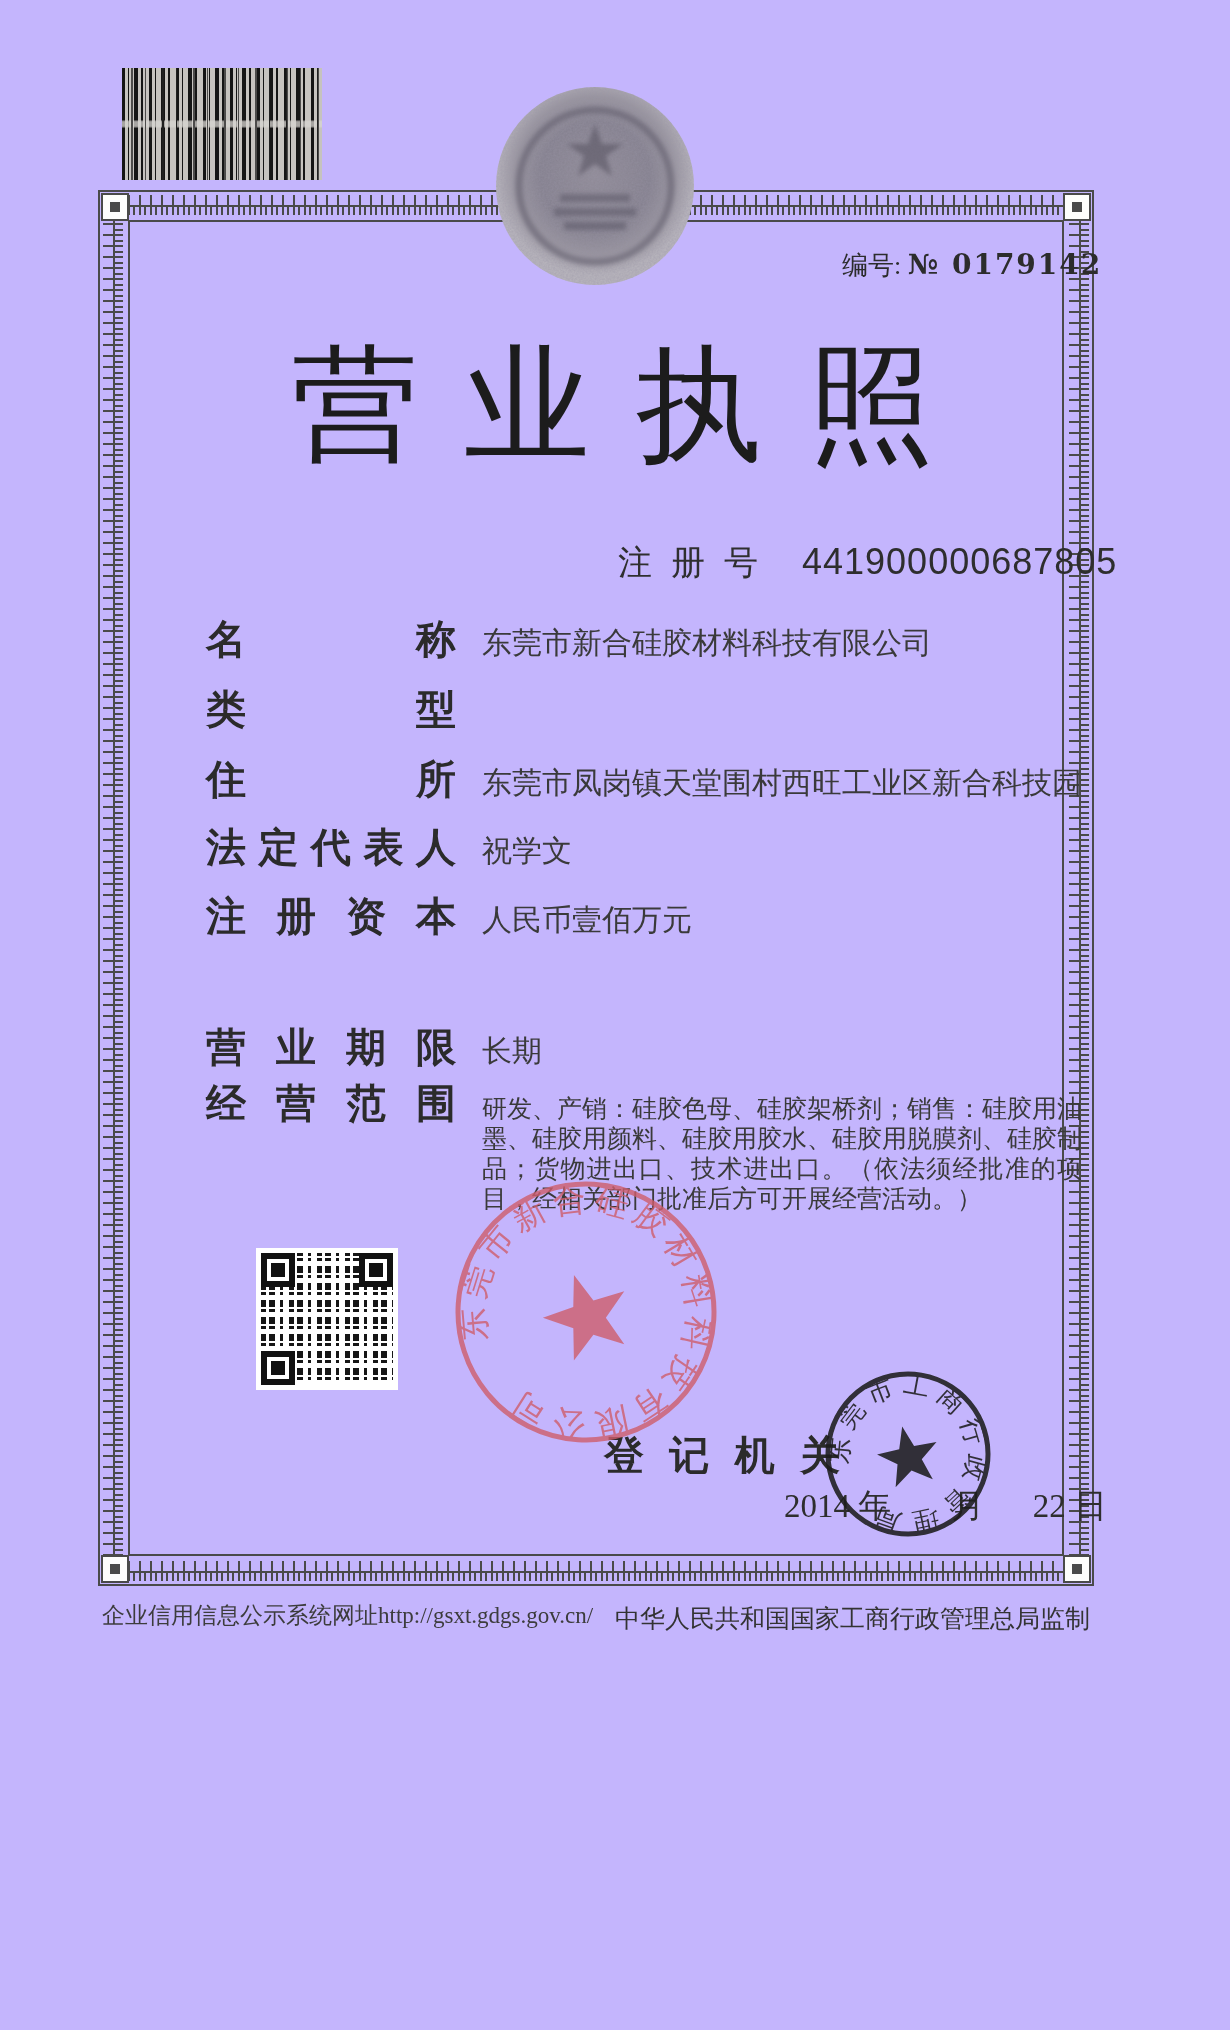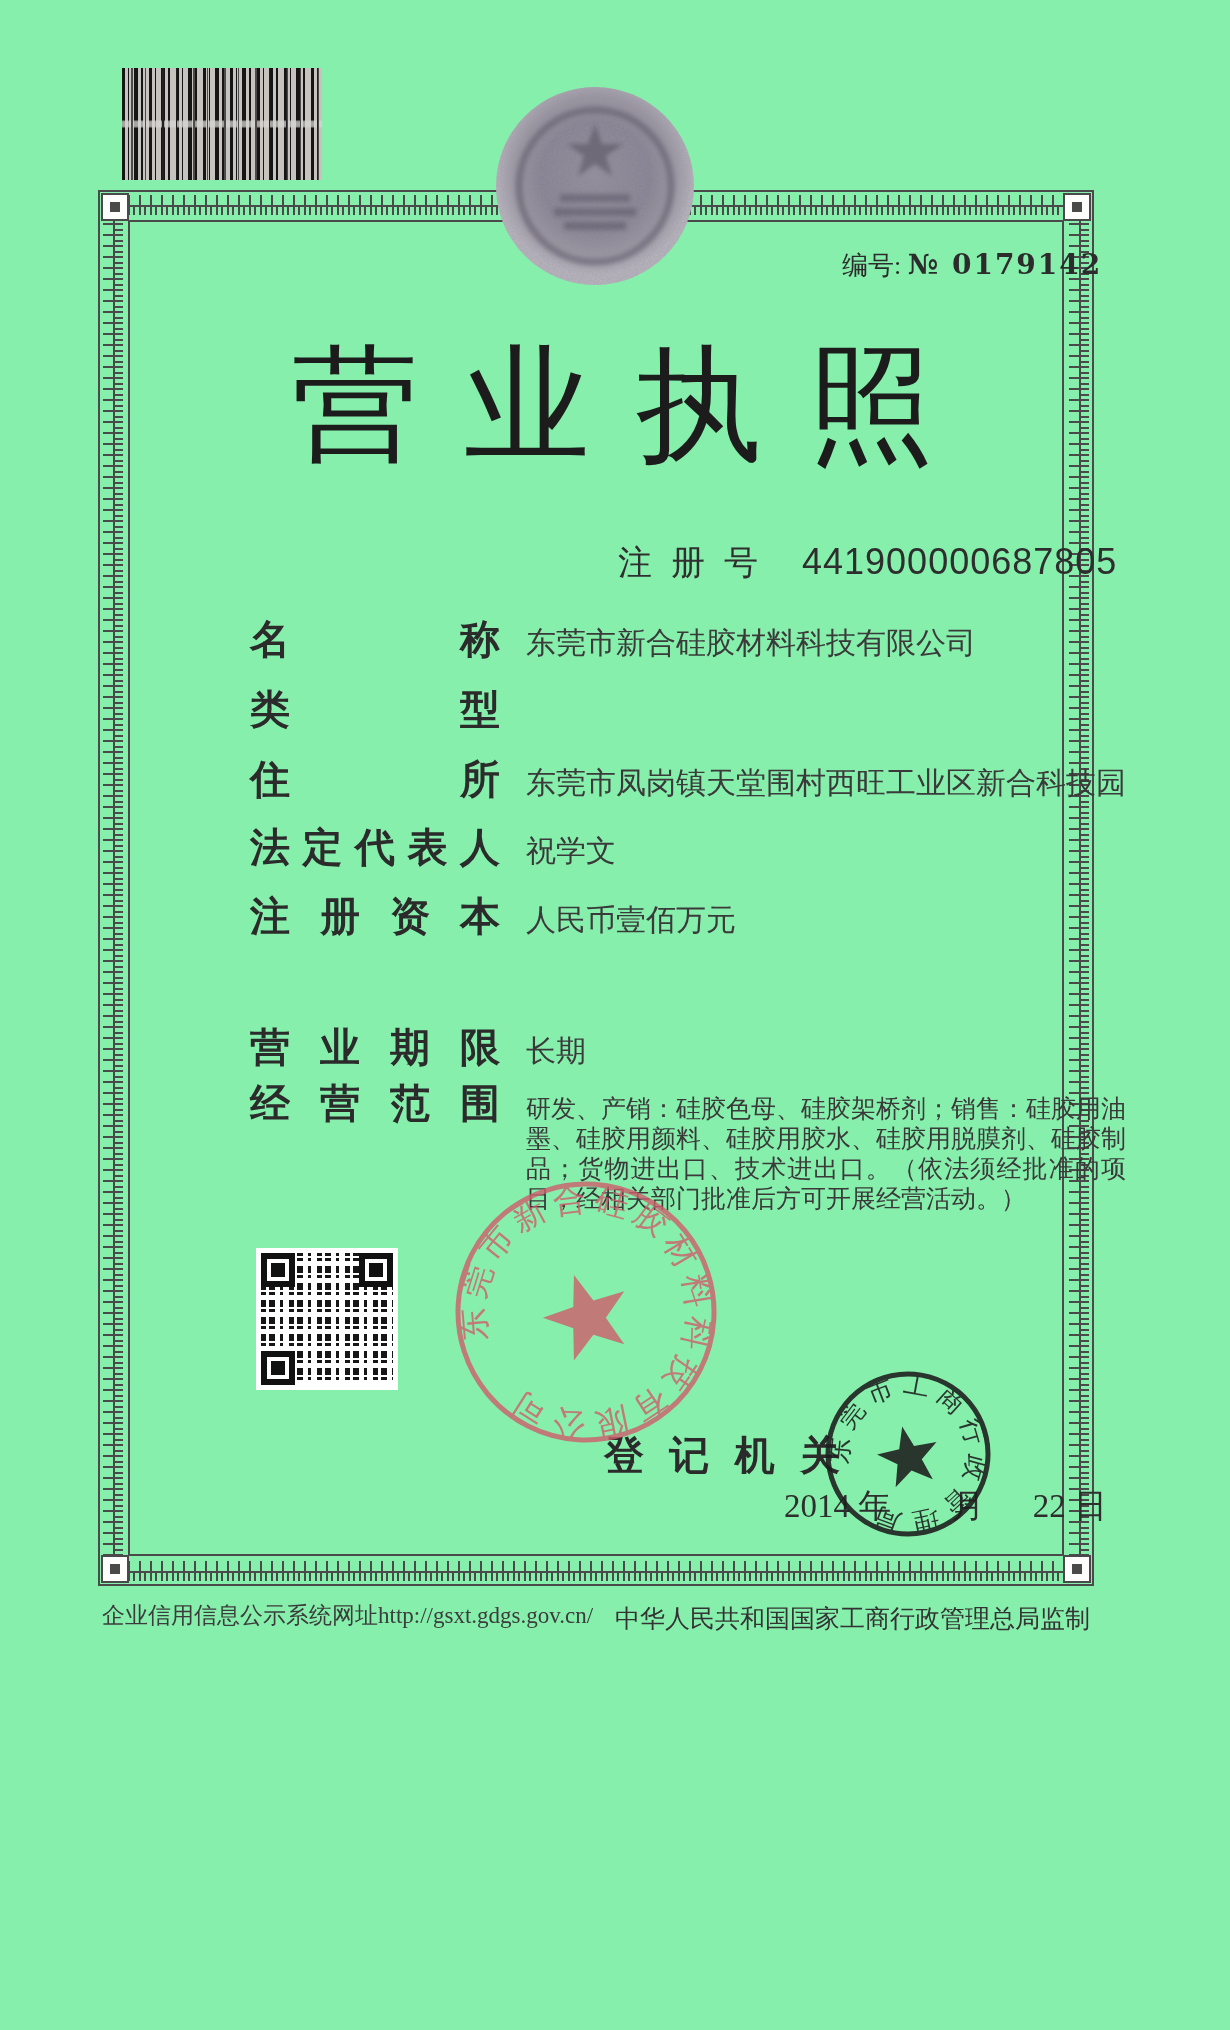--- a/index.html
+++ b/index.html
@@ -1,16 +1,16 @@
 <!DOCTYPE html>
 <html><head>
 <meta charset="utf-8">
 <style>
   html,body{margin:0;padding:0;background:#e9e9e9;}
-  .page{position:relative;width:1230px;height:2030px;background:#86efac;overflow:hidden;
+  .page{position:relative;width:1230px;height:2030px;background:#c4b5fd;overflow:hidden;
         font-family:"Liberation Serif","DejaVu Serif",serif;color:#333;}
   
   .frame{position:absolute;left:98px;top:190px;width:992px;height:1392px;border:2px solid #4a4a4a;z-index:1;}
   .frame-inner{position:absolute;inset:28px;border:2px solid #4a4a4a;}
   .fr-strip{position:absolute;}
   .fr-h{left:6px;right:6px;height:20px;
     background-image:
       repeating-linear-gradient(90deg,#4a4a4a 0 2px,transparent 2px 11px),
       repeating-linear-gradient(90deg,transparent 0 5px,#4a4a4a 5px 7px,transparent 7px 11px),
       linear-gradient(#4a4a4a,#4a4a4a);
@@ -42,21 +42,21 @@
   .emblem{position:absolute;left:492px;top:86px;width:206px;height:206px;z-index:3;}
   
   .serial{position:absolute;left:842px;top:248px;font-size:26px;color:#2c2c2c;z-index:2;}
   .serial .no{font-weight:bold;font-size:28px;letter-spacing:2px;font-family:"DejaVu Serif",serif;}
   .title{position:absolute;left:292px;top:322px;font-size:126px;font-weight:400;color:#1c1c1c;
          font-family:"DejaVu Sans","Liberation Sans",sans-serif;letter-spacing:46px;white-space:nowrap;z-index:2;}
   .regrow{position:absolute;left:618px;top:540px;display:flex;align-items:baseline;z-index:2;}
   .regrow .rlabel{display:inline-block;width:140px;text-align:justify;text-align-last:justify;font-size:34px;color:#2f2f2f;}
   .regrow .rvalue{margin-left:44px;font-size:36px;letter-spacing:1px;color:#2e2e2e;font-family:Liberation Sans, sans-serif;}
   
-  .row{position:absolute;left:206px;display:flex;align-items:baseline;z-index:2;margin-left:44px;}
+  .row{position:absolute;left:206px;display:flex;align-items:baseline;z-index:2;}
   .flabel{display:inline-block;width:250px;text-align:justify;text-align-last:justify;
           font-size:40px;font-weight:700;color:#2b2b2b;flex:none;}
   .fvalue{margin-left:26px;font-size:30px;color:#3a3a3a;white-space:nowrap;}
   .row-scope .fvalue{white-space:normal;width:600px;font-size:25px;line-height:30px;text-align:justify;}
   
   .qr{position:absolute;left:256px;top:1248px;width:142px;height:142px;background:#fff;z-index:2;}
   .qr-noise{position:absolute;inset:5px;
     background-image:
       repeating-linear-gradient(0deg,#fff 0 5px,transparent 5px 8px,#fff 8px 10px,transparent 10px 17px),
       repeating-linear-gradient(90deg,#161616 0 5px,transparent 5px 8px,#161616 8px 14px,transparent 14px 19px,#161616 19px 22px,transparent 22px 28px);}

